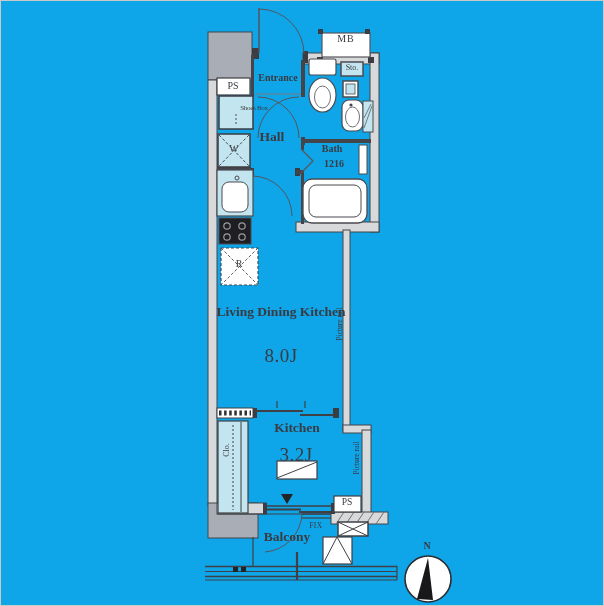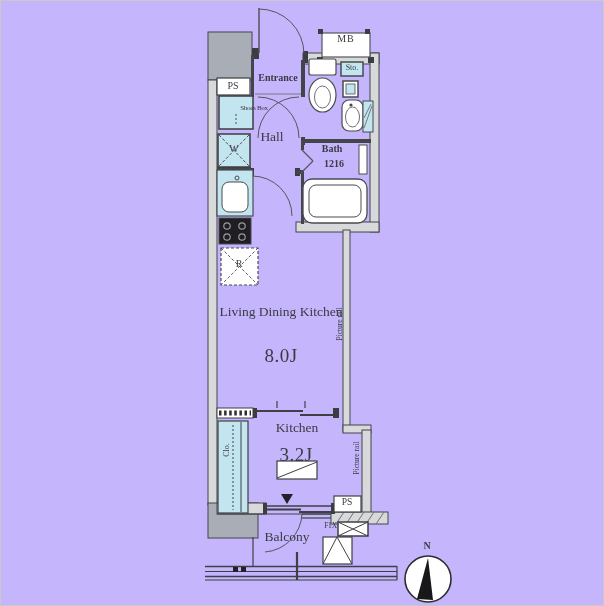--- a/index.html
+++ b/index.html
@@ -1,40 +1,40 @@
 <!DOCTYPE html>
 <html><head>
 <meta charset="utf-8">
 <style>
   html,body{margin:0;padding:0;background:#ffffff;}
   .screenshot{
     position:relative;
     width:604px;height:606px;
-    background:#c4b5fd;
+    background:#0ea5e9;
     box-shadow: inset 0 0 0 1px #c9c9c9;
     overflow:hidden;
     font-family:"Liberation Serif", serif;
     color:#38393f;
   }
   .plan-svg{position:absolute;left:0;top:0;}
   .lbl{
     position:absolute;
     transform:translateX(-50%);
     white-space:nowrap;
     color:#3a3b41;
     text-align:center;
     line-height:1.2;
   }
   .lbl.wrap{white-space:normal;}
   .lbl.vert{
     transform:translate(-50%,-50%) rotate(-90deg);
     transform-origin:center;
   }
   .f12{font-size:10px;font-weight:bold;}
-  .f13{font-size:13.5px;}
+  .f13{font-size:13.5px;font-weight:bold;}
   .f15{font-size:19px;letter-spacing:0.5px;}
   .f10{font-size:10px;}
   .f9{font-size:9.5px;}
   .f8{font-size:8px;}
   .f7{font-size:7.5px;}
   .tiny{font-size:7px;letter-spacing:-0.3px;}
   .bold{font-weight:bold;}
 </style>
 </head>
 <body>
@@ -210,17 +210,17 @@
   <div class="lbl f10" style="left:234px;top:143px;">W</div>
   <div class="lbl f10" style="left:239px;top:258px;">R</div>
   <div class="lbl f13 wrap" style="left:281px;top:300px;width:130px;line-height:1.75;">Living Dining Kitchen</div>
   <div class="lbl f15" style="left:281px;top:345px;">8.0J</div>
   <div class="lbl vert f7" style="left:339px;top:324px;">Picture rail</div>
   <div class="lbl f13" style="left:297px;top:420px;">Kitchen</div>
   <div class="lbl f15" style="left:296px;top:444px;">3.2J</div>
   <div class="lbl vert f8" style="left:227px;top:450px;">Clo.</div>
   <div class="lbl vert f7" style="left:356px;top:458px;">Picture rail</div>
   <div class="lbl f9" style="left:347px;top:497px;">PS</div>
-  <div class="lbl f7" style="left:331px;top:521px;letter-spacing:0.5px;">FIX</div>
+  <div class="lbl f7" style="left:316px;top:521px;letter-spacing:0.5px;">FIX</div>
   <div class="lbl f13" style="left:287px;top:529px;">Balcony</div>
   <div class="lbl f10 bold" style="left:427px;top:540px;">N</div>
 
 </div>
 
 </body></html>

